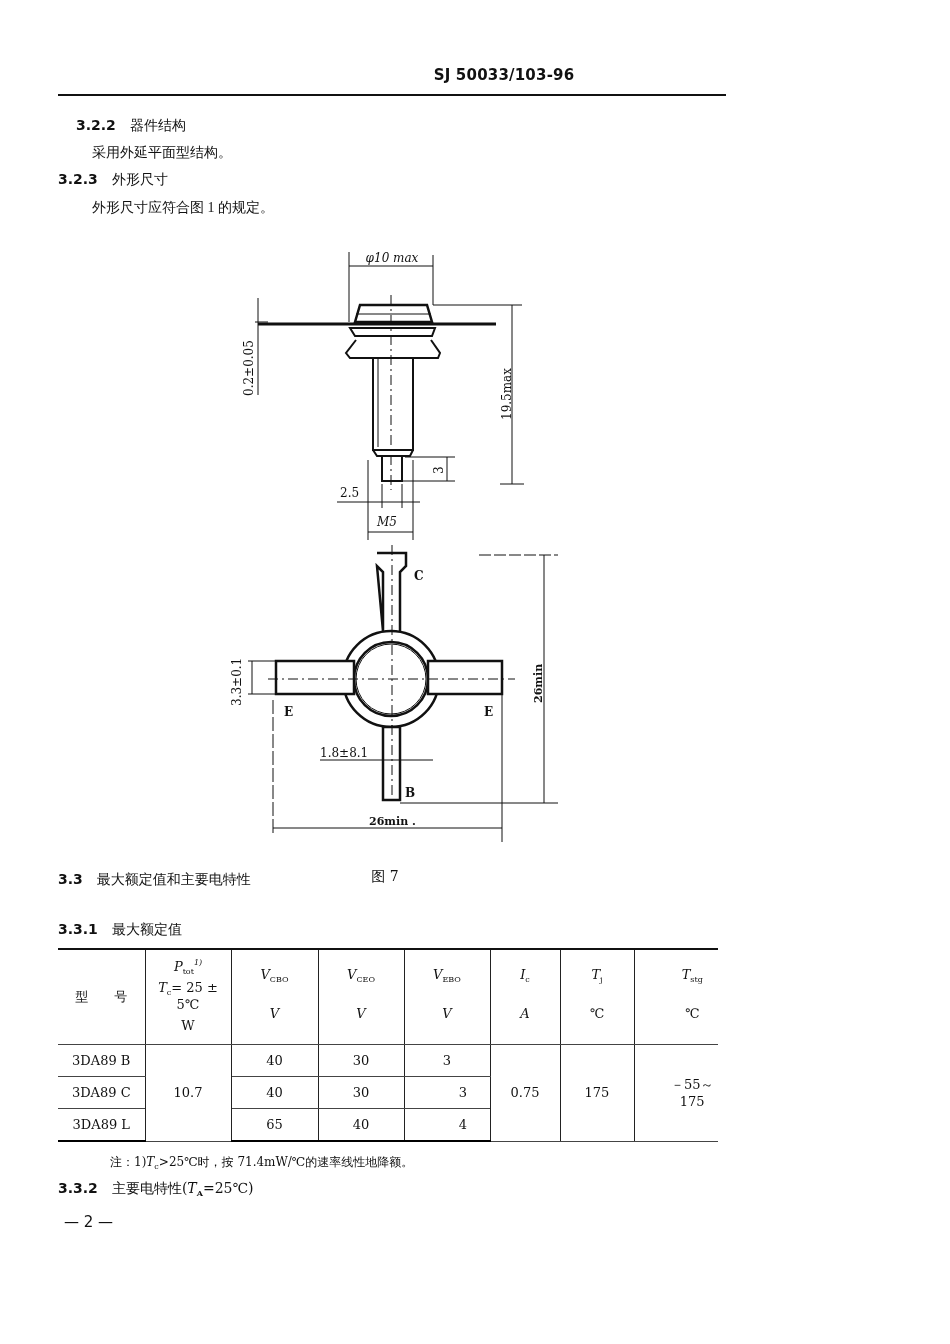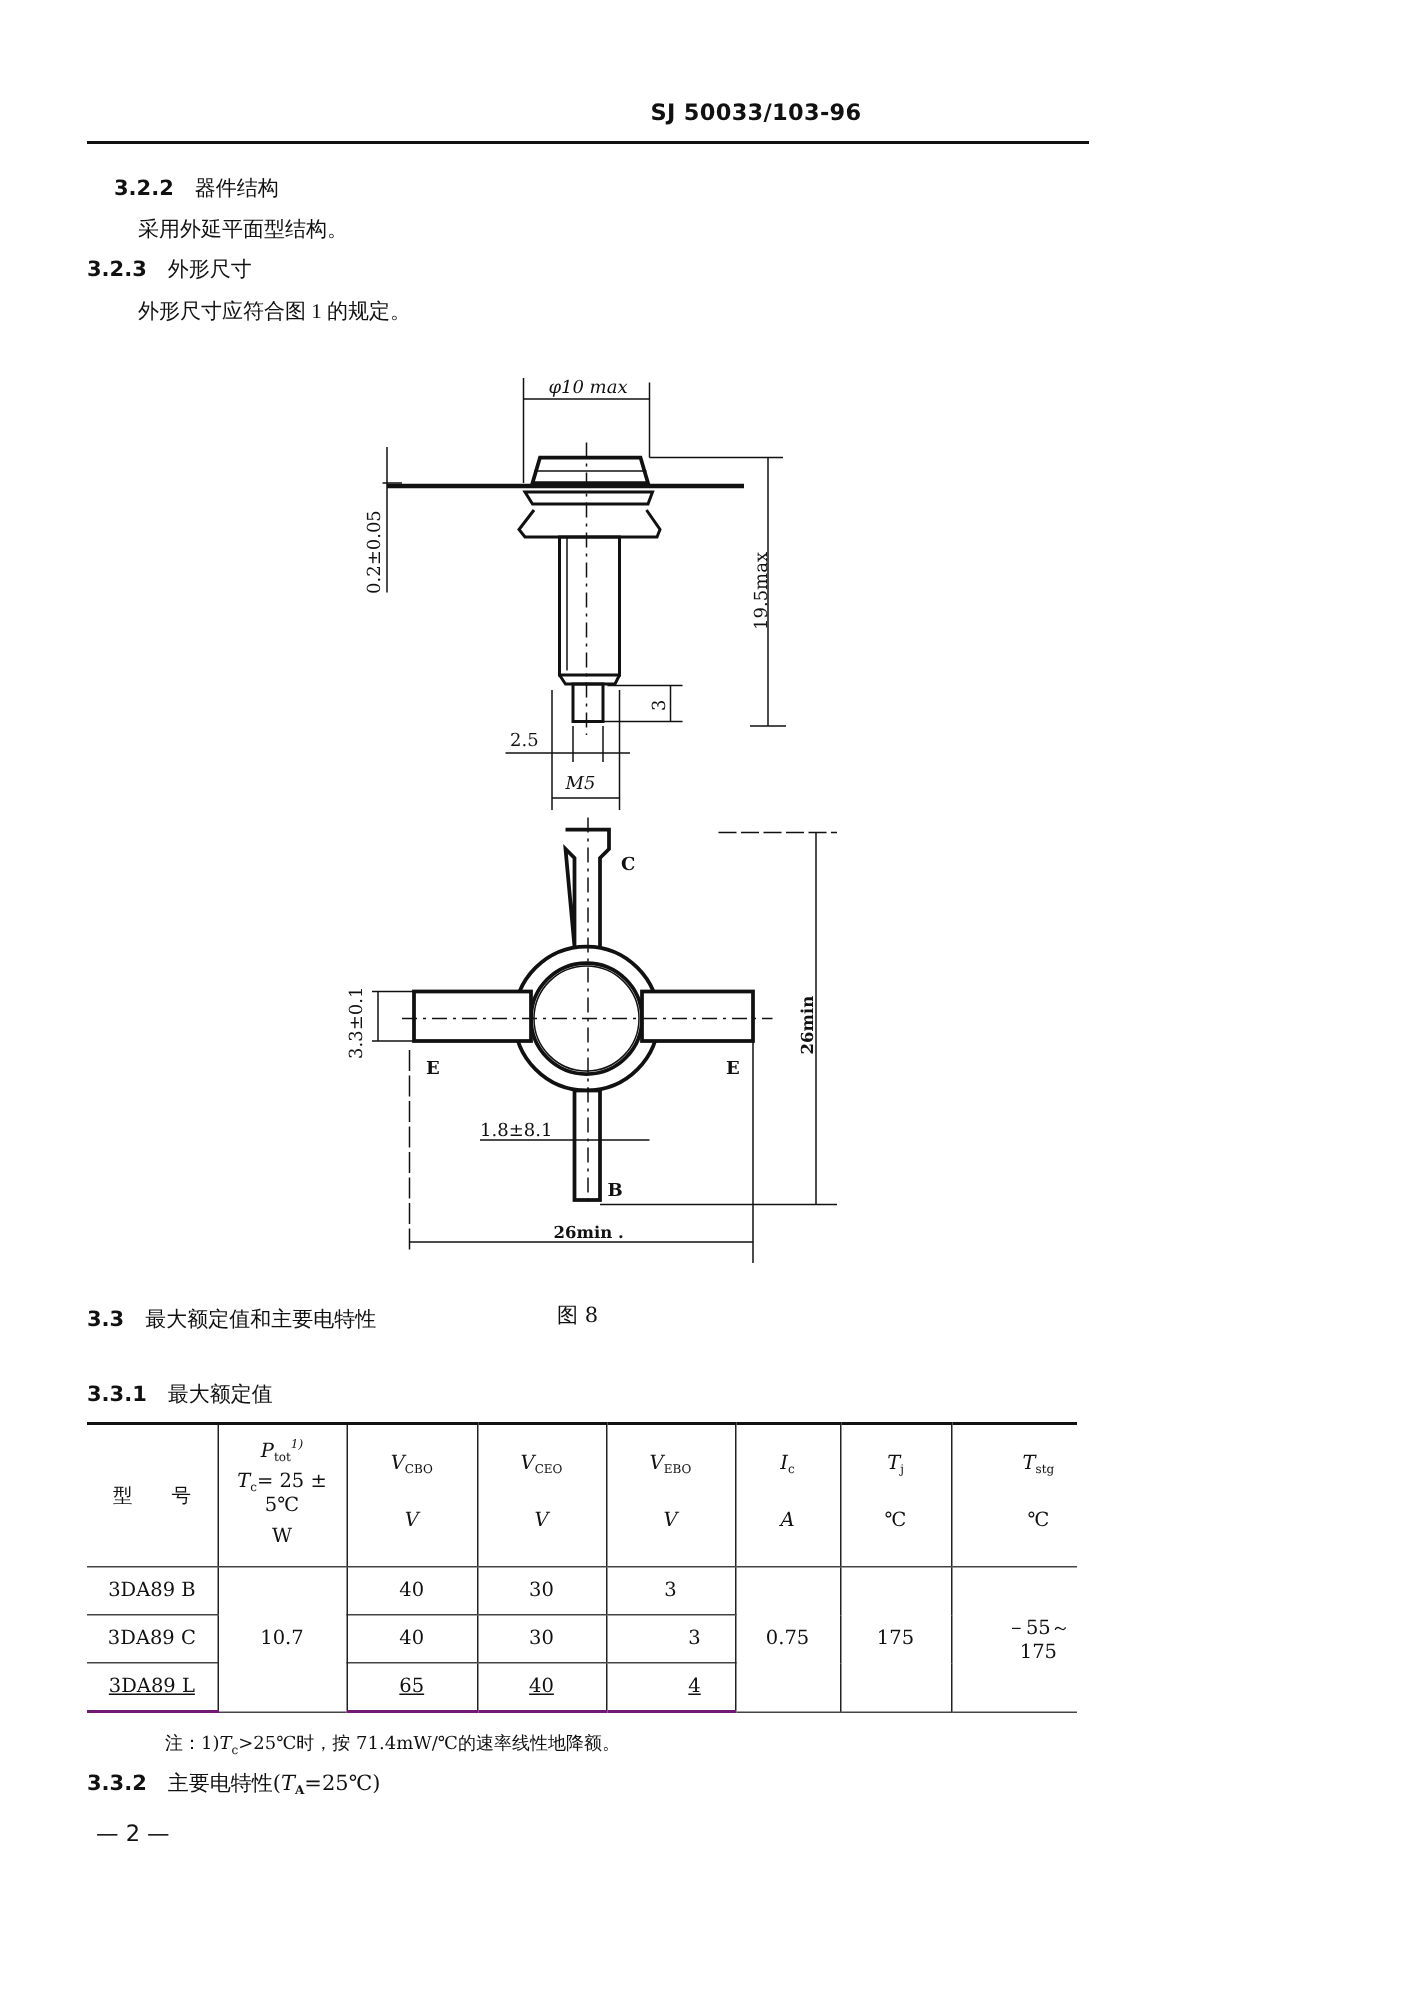--- a/index.html
+++ b/index.html
@@ -13,21 +13,21 @@
   .sec .num { display:inline-block; margin-right:14px; }
   .sec .ttl { font-weight:normal; font-family:"DejaVu Serif", serif; }
   .body-t { font-size:14px;font-family:Liberation Serif, serif; }
   .caption { font-size:14px; }
   svg text { font-family:"DejaVu Serif", serif; }
   table.spec { position:absolute; left:58px; top:948px; width:660px; border-collapse:collapse;
                font-size:13px; }
   table.spec td { border-left:1px solid #222; border-right:1px solid #222; border-top:1px solid #444;
                   border-bottom:1px solid #444; text-align:center; padding:0; }
   table.spec tr:first-child td { border-top:2px solid #111; }
-  table.spec tr:last-child td { border-bottom:2px solid #701a75;text-decoration:underline; }
+  table.spec tr:last-child td { border-bottom:2px solid #000000; }
   table.spec td:first-child { border-left:none; }
   table.spec td:last-child { border-right:none;padding-left:32px; }
   .hcell { height:94px; vertical-align:middle; }
   .hcell .sym { display:block; font-style:italic; margin-top:-6px; }
   .hcell .unit { display:block; margin-top:22px; }
   .sub { font-size:8px; font-style:normal; vertical-align:-3px; }
   .sup { font-size:8px; vertical-align:6px; }
   .drow td { height:31px; }
   .note { font-size:12px; }
 </style>
@@ -125,21 +125,21 @@
     <text x="284" y="716" font-size="12" font-weight="bold">E</text>
     <text x="484" y="716" font-size="12" font-weight="bold">E</text>
     <text x="405" y="797" font-size="12" font-weight="bold">B</text>
     <text transform="translate(241,706) rotate(-90)" font-size="12">3.3±0.1</text>
     <text x="320" y="757" font-size="12">1.8±8.1</text>
     <text transform="translate(542,703) rotate(-90)" font-size="11" font-weight="bold">26min</text>
     <text x="369" y="825" font-size="11" font-weight="bold">26min .</text>
   </g>
 </svg>
 
-<div class="abs caption" style="left:0;width:770px;top:868px;text-align:center;">图 8</div>
+<div class="abs caption" style="left:0;width:770px;top:868px;text-align:center;">图 7</div>
 
 <div class="abs sec" style="left:58px;top:871px;">
   <span class="num">3.3</span><span class="ttl">最大额定值和主要电特性</span>
 </div>
 <div class="abs sec" style="left:58px;top:921px;">
   <span class="num">3.3.1</span><span class="ttl">最大额定值</span>
 </div>
 
 <table class="spec">
   <colgroup>

